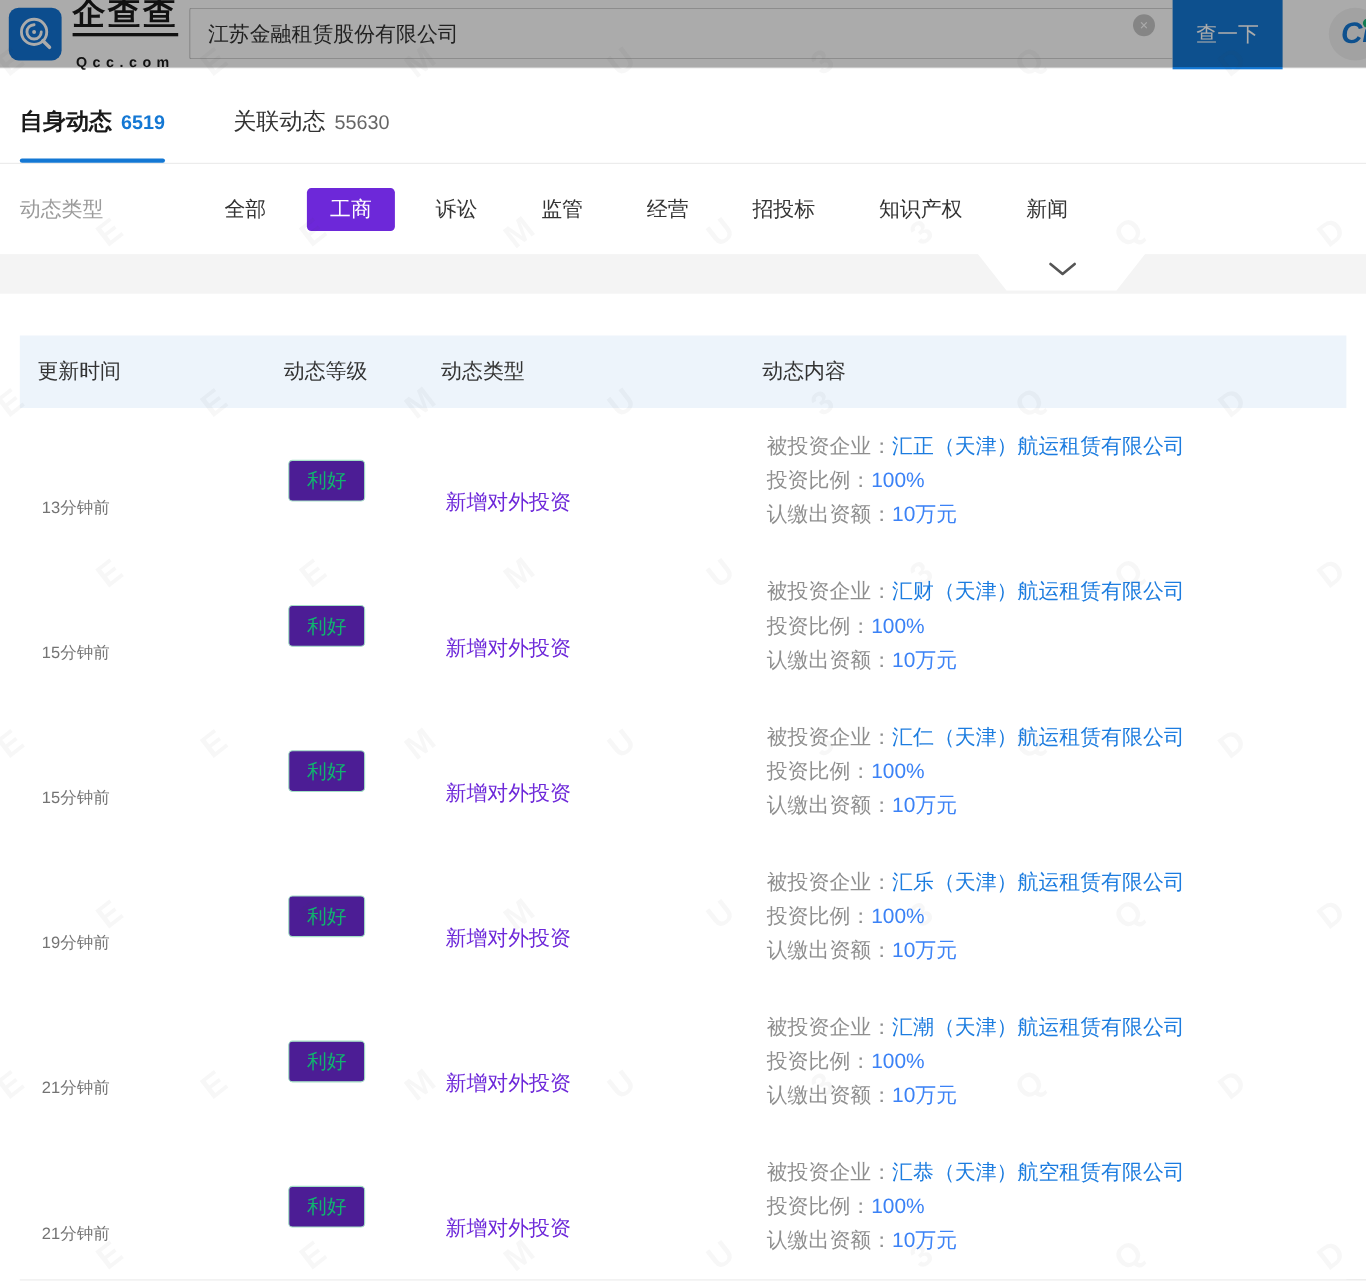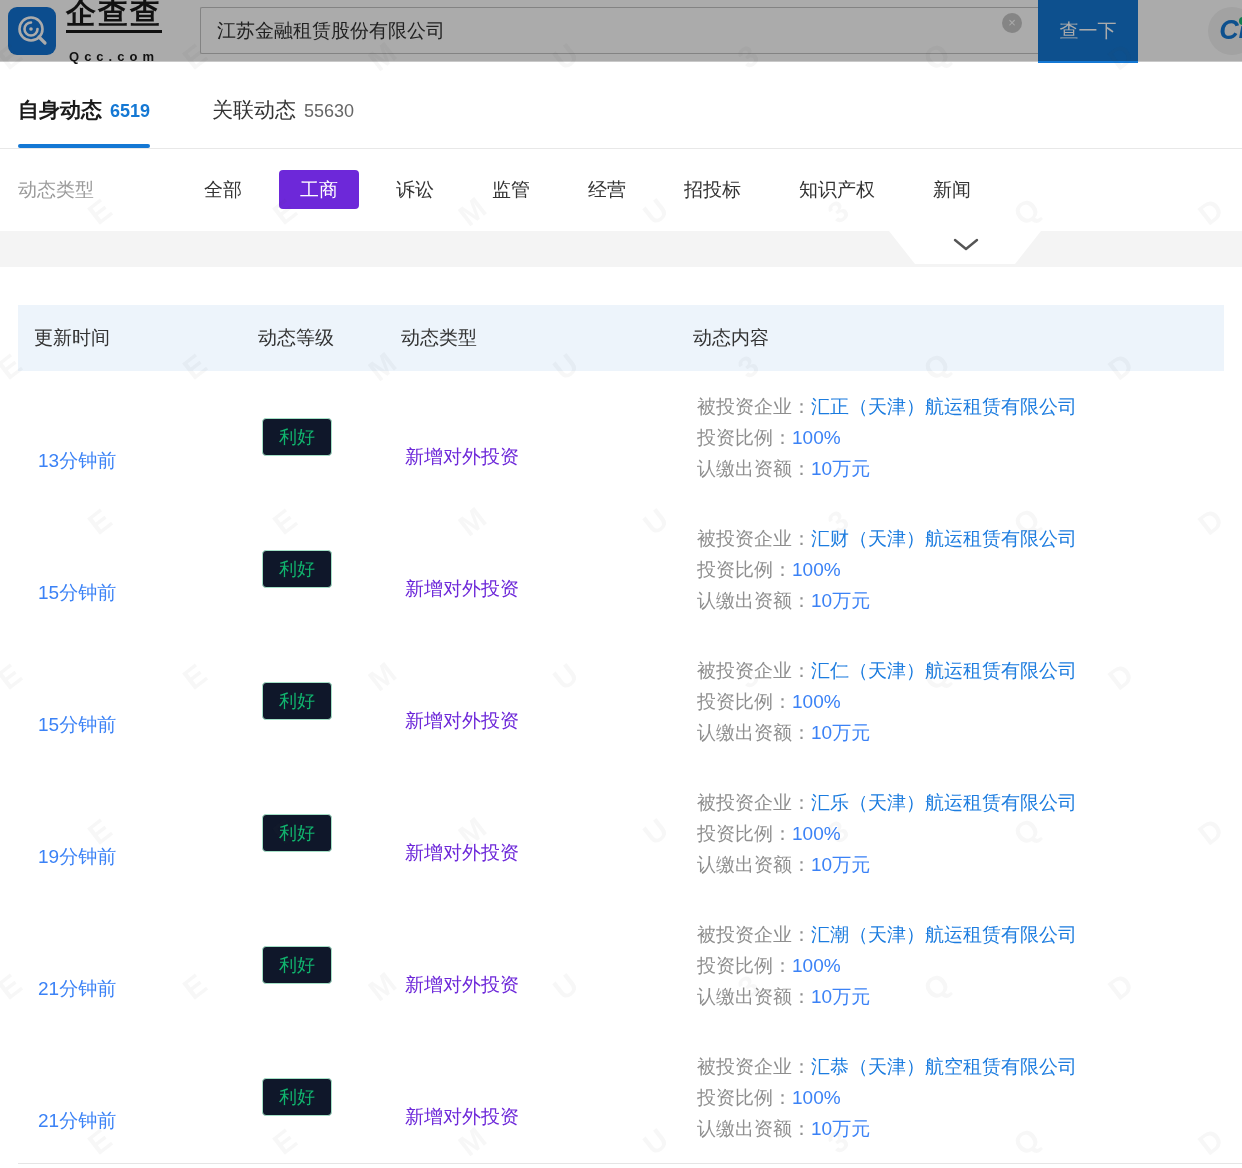--- a/index.html
+++ b/index.html
@@ -4,21 +4,21 @@
 <style>
   * { margin:0; padding:0; box-sizing:border-box; }
   html,body { width:1242px; height:1168px; overflow:hidden; background:#fff;
     font-family:"Liberation Sans","DejaVu Sans",sans-serif; color:#333; }
   
   #watermark-layer { position:absolute; inset:0; pointer-events:none; z-index:5; overflow:hidden; }
   #watermark-layer span { position:absolute; font-size:30px; font-weight:bold;
     color:rgba(60,60,60,0.045); transform:rotate(-38deg); }
   
   .topbar { position:relative; height:62px; background:#fff; display:flex; align-items:center;
-    padding:0 0 0 8px; border-bottom:1px solid #c9c9c9; z-index:1;gap:28px; }
+    padding:0 0 0 8px; border-bottom:1px solid #c9c9c9; z-index:1; }
   .topbar::after { content:""; position:absolute; inset:0; background:rgba(0,0,0,0.33);
     pointer-events:none; }
   .logo-wrap { display:flex; align-items:center; cursor:pointer; }
   .logo-icon { width:48px; height:48px; border-radius:9px; background:#1273d4;
     display:flex; align-items:center; justify-content:center; }
   .logo-text { margin-left:10px; text-align:center; }
   .logo-cn { font-size:30px; font-weight:bold; color:#1a1a1a; letter-spacing:2px; line-height:30px;
     border-bottom:3px solid #1a1a1a; padding-bottom:2px;}
   .logo-en { font-size:13px; font-weight:bold; color:#1a1a1a; letter-spacing:5px; margin-top:16px; }
   .slogan { margin-left:10px; background:#c8272c; color:#fff; font-size:16px;
@@ -61,23 +61,23 @@
     border-top:33px solid #fff; border-left:26px solid transparent; border-right:26px solid transparent;
     box-sizing:border-box; cursor:pointer; }
   .collapse-chev { position:absolute; left:947px; top:3px; cursor:pointer; }
   
   .table-wrap { margin:38px 18px 0 18px; position:relative; z-index:2; }
   .thead { display:grid; grid-template-columns:224px 143px 292px 1fr; align-items:center;
     height:66px; background:#edf4fb; padding-left:16px; }
   .thead div { font-size:19px; color:#333; }
   .trow { display:grid; grid-template-columns:224px 143px 292px 1fr; align-items:center;
     height:132px; padding-left:20px; background:#fff; }
-  .c-time { font-size:19px; color:#3b82f6;margin-top:48px; }
+  .c-time { font-size:15px; color:#737373;margin-top:48px; }
   .badge { display:inline-block; font-size:18px; color:#10b46e; border:1px solid #a3e0c6;
-    background:#0f172a; border-radius:4px; padding:6px 16px; }
+    background:#4c1d95; border-radius:4px; padding:6px 16px; }
   .c-type { font-size:19px; color:#6d28d9;margin-top:40px; }
   .c-content .line { font-size:19px; line-height:31px; }
   .lbl { color:#8f8f8f; }
   .val { color:#3b82f6; }
   .link { color:#1c7cdf; text-decoration:none; cursor:pointer; }
   .bottom-line { border-top:1px solid #e5e5e5; margin:0 0 0 18px; }
 </style>
 </head>
 <body>
 

